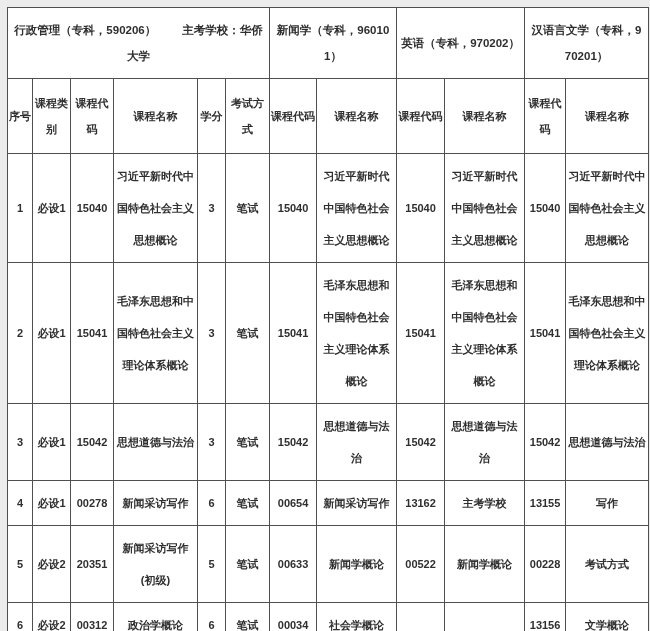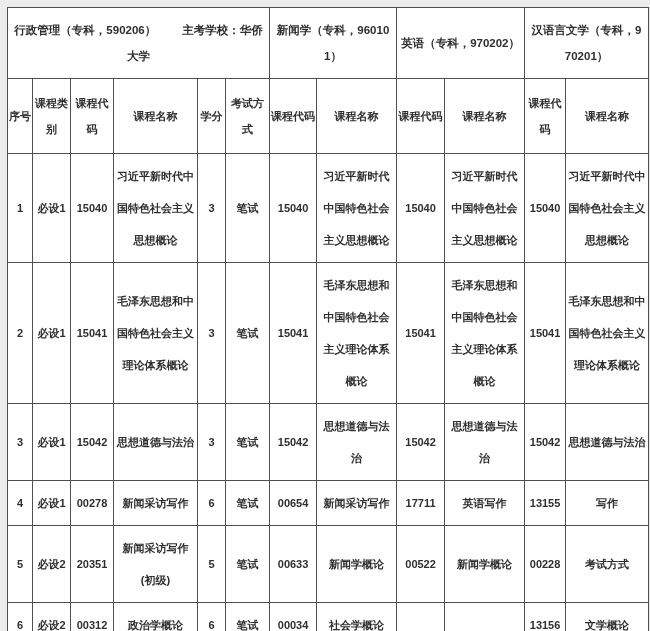--- a/index.html
+++ b/index.html
@@ -131,22 +131,22 @@
         </tr>
         <tr>
           <td>4</td>
           <td>必设1</td>
           <td>00278</td>
           <td>新闻采访写作</td>
           <td>6</td>
           <td>笔试</td>
           <td>00654</td>
           <td>新闻采访写作</td>
-          <td>17711</td>
-          <td>英语写作</td>
+          <td>13162</td>
+          <td>主考学校</td>
           <td>13155</td>
           <td>写作</td>
         </tr>
         <tr>
           <td>5</td>
           <td>必设2</td>
           <td>20351</td>
           <td>新闻采访写作(初级)</td>
           <td>5</td>
           <td>笔试</td>

